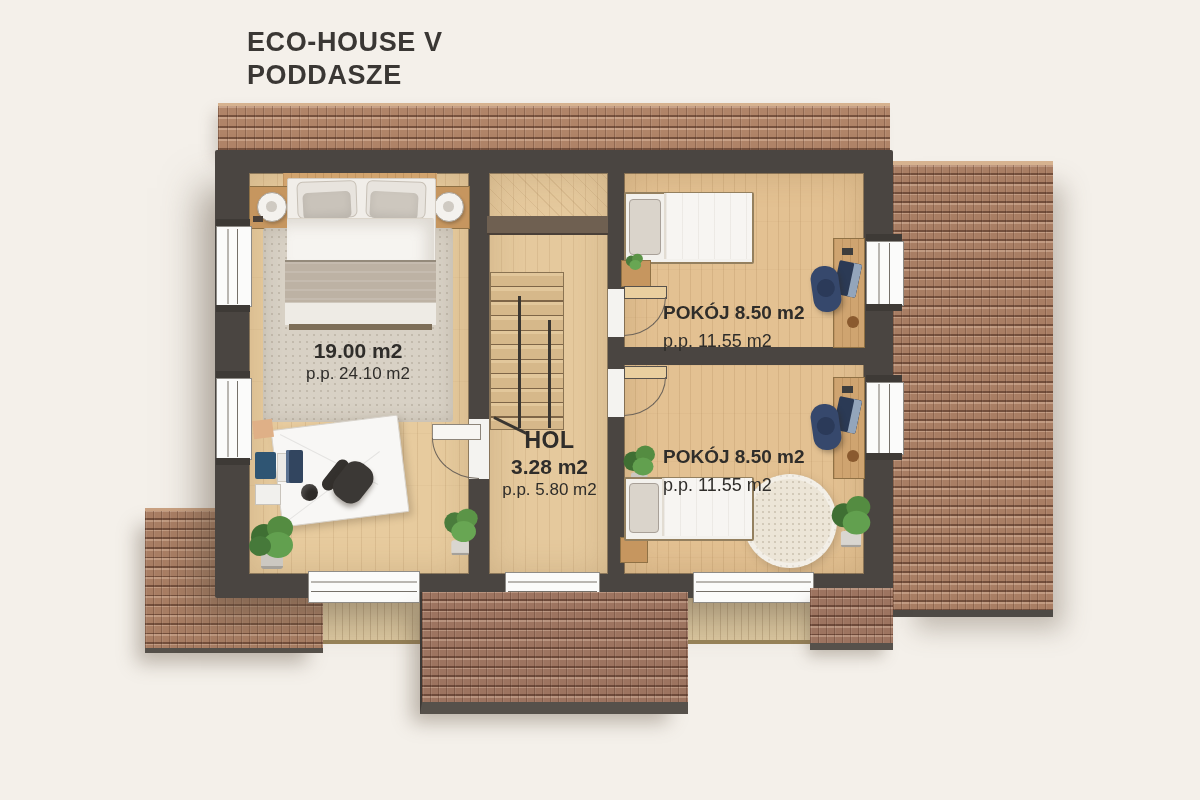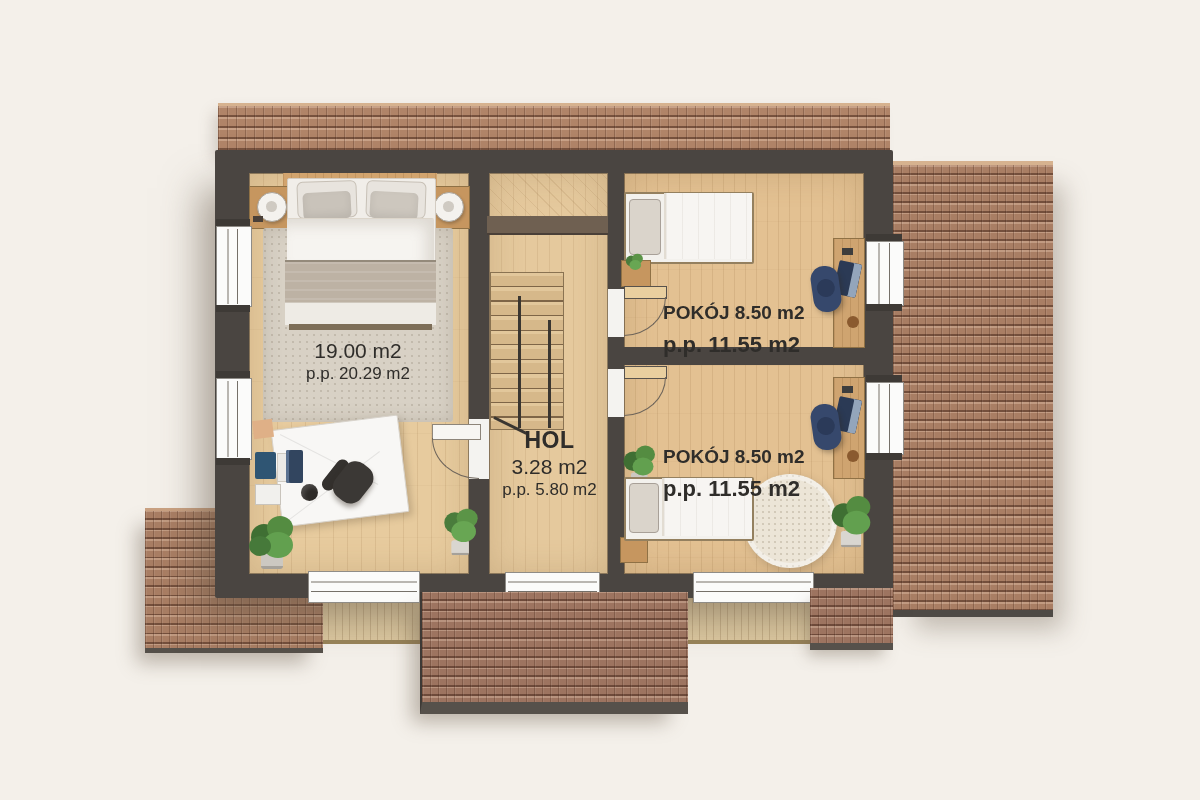--- a/index.html
+++ b/index.html
@@ -75,34 +75,36 @@
   .nightstand{background:#c6965f;border:1px solid #8f7145;z-index:4;}
   .lamp{background:#f4f2ee;border:1px solid #aaa49b;border-radius:50%;z-index:5;box-shadow:1px 2px 3px rgba(60,50,40,.3);}
   .lamp::after{content:"";position:absolute;left:30%;top:30%;width:38%;height:38%;border-radius:50%;background:#cfcac2;}
   .plant{z-index:5;}
   .leafb{position:absolute;border-radius:50%;}
   .pot{position:absolute;background:#ccc8c1;border-radius:3px;border-bottom:3px solid #a5a19a;}
   .chair-navy{background:#36486c;border-radius:13px;z-index:5;box-shadow:2px 3px 5px rgba(50,40,30,.35);}
   .chair-navy::after{content:"";position:absolute;left:5px;top:13px;width:18px;height:18px;border-radius:50%;background:#2b3a59;}
   .label{z-index:7;color:#2f2d2a;line-height:1.22;}
   .label .l1{font-size:22px;font-weight:700;letter-spacing:.5px;}
-  .label .l2{font-size:21px;font-weight:400;}
+  .label .l2{font-size:21px;font-weight:700;}
   .label .l3{font-size:17px;font-weight:400;}
   .label-pokoj{z-index:7;color:#2f2d2a;line-height:1.5;}
   .label-pokoj .p1{font-size:19px;font-weight:600;margin-top:43px;}
-  .label-pokoj .p2{font-size:22px;font-weight:700;}
+  .label-pokoj .p2{font-size:18px;font-weight:400;}
   .title{left:247px;top:26px;z-index:10;color:#3a3734;font-size:27px;font-weight:700;
     letter-spacing:.6px;line-height:33px;}
 </style>
 </head>
 <body>
 
 <div id="canvas">
 
   <div class="abs title">
+    <div>ECO-HOUSE V</div>
+    <div>PODDASZE</div>
   </div>
 
   <div class="abs deck"></div>
   <div class="abs tiles roof-left"></div>
   <div class="abs tiles roof-right"></div>
   <div class="abs tiles-top roof-top-band"></div>
 
   <div class="abs building"></div>
 
   <div class="abs floor floor-syp" style="left:249px;top:173px;width:220px;height:401px;"></div>
@@ -170,21 +172,21 @@
     <span class="leafb" style="left:4px;top:8px;width:24px;height:24px;background:#4a7c3c;"></span>
     <span class="leafb" style="left:18px;top:4px;width:24px;height:22px;background:#5b9447;"></span>
     <span class="leafb" style="left:12px;top:18px;width:28px;height:24px;background:#68a653;"></span>
   </div>
 
   <div class="abs leaf" style="left:432px;top:424px;width:47px;height:14px;"></div>
   <div class="abs arc-l" style="left:432px;top:438px;width:46px;height:40px;"></div>
 
   <div class="abs label" style="left:263px;top:338px;width:190px;text-align:center;">
     <div class="l2">19.00 m2</div>
-    <div class="l3">p.p. 20.29 m2</div>
+    <div class="l3">p.p. 24.10 m2</div>
   </div>
   <div class="abs label" style="left:489px;top:426px;width:121px;text-align:center;">
     <div class="l1" style="font-size:23px;">HOL</div>
     <div class="l2">3.28 m2</div>
     <div class="l3">p.p. 5.80 m2</div>
   </div>
 
   <div class="abs" style="left:624px;top:192px;width:126px;height:68px;background:#f3f1ed;border:2px solid #94805f;border-radius:2px;z-index:4;">
     <div style="position:absolute;left:3px;top:5px;width:30px;height:54px;background:#dad4cb;border:1px solid #a8a098;border-radius:4px;"></div>
     <div style="position:absolute;left:38px;top:-1px;width:86px;height:66px;background:#f7f5f2;border-left:2px solid #e2dcd2;background-image:repeating-linear-gradient(90deg, rgba(160,150,135,.12) 0 1px, transparent 1px 16px);"></div>

